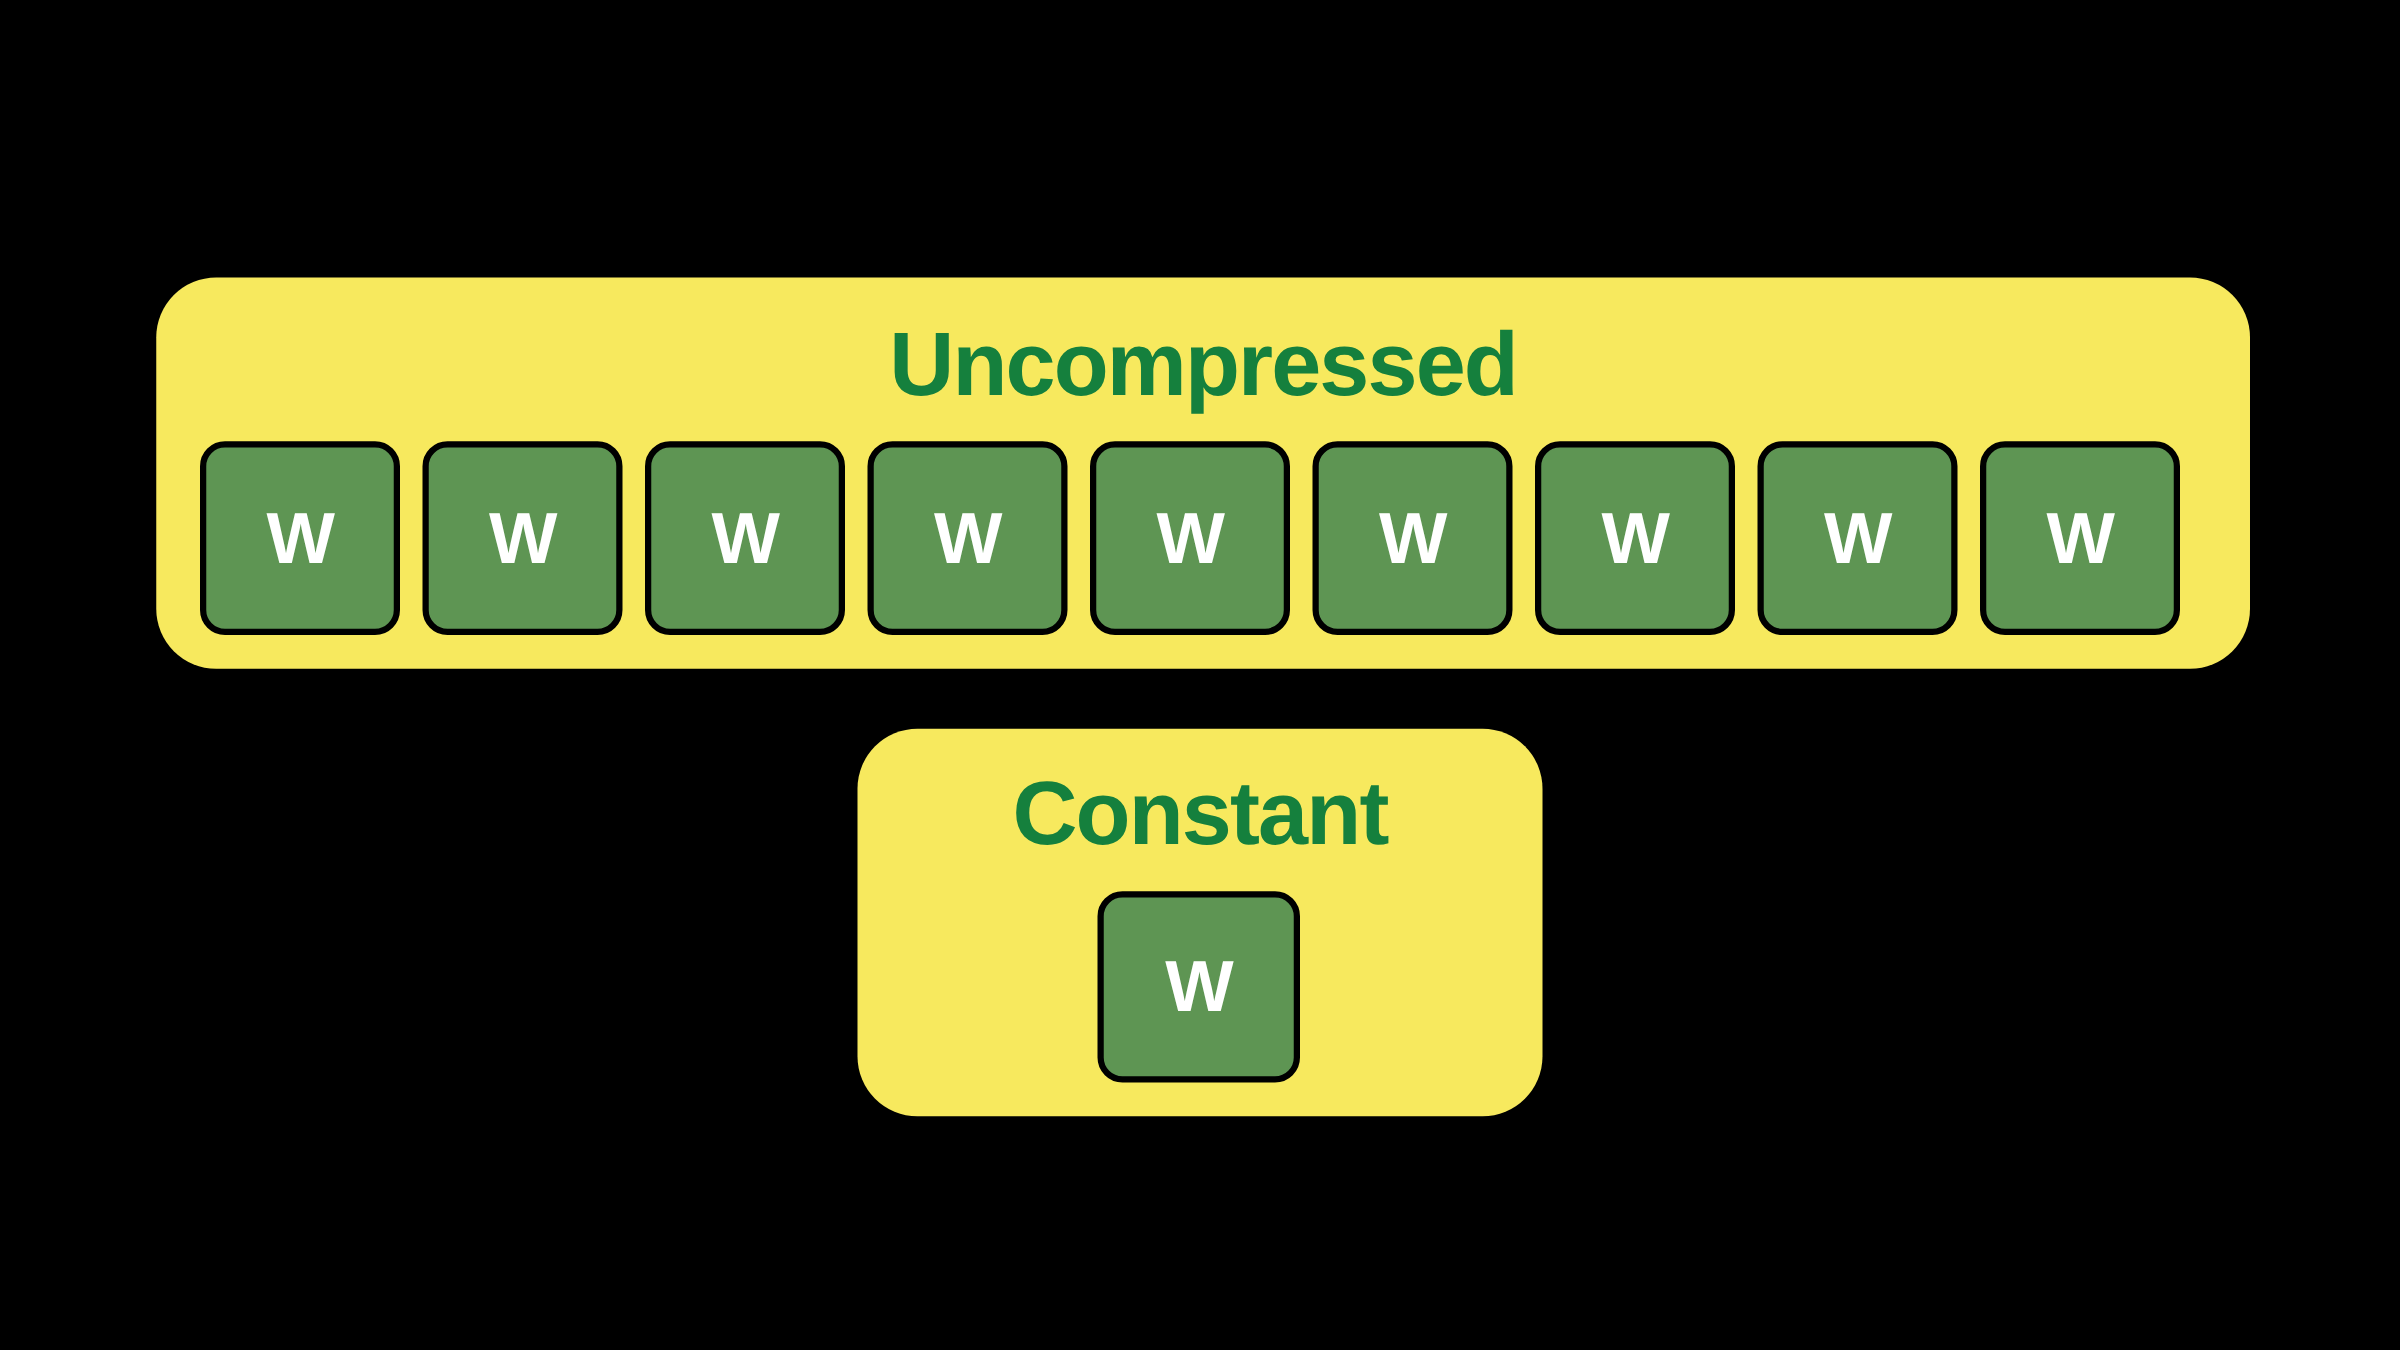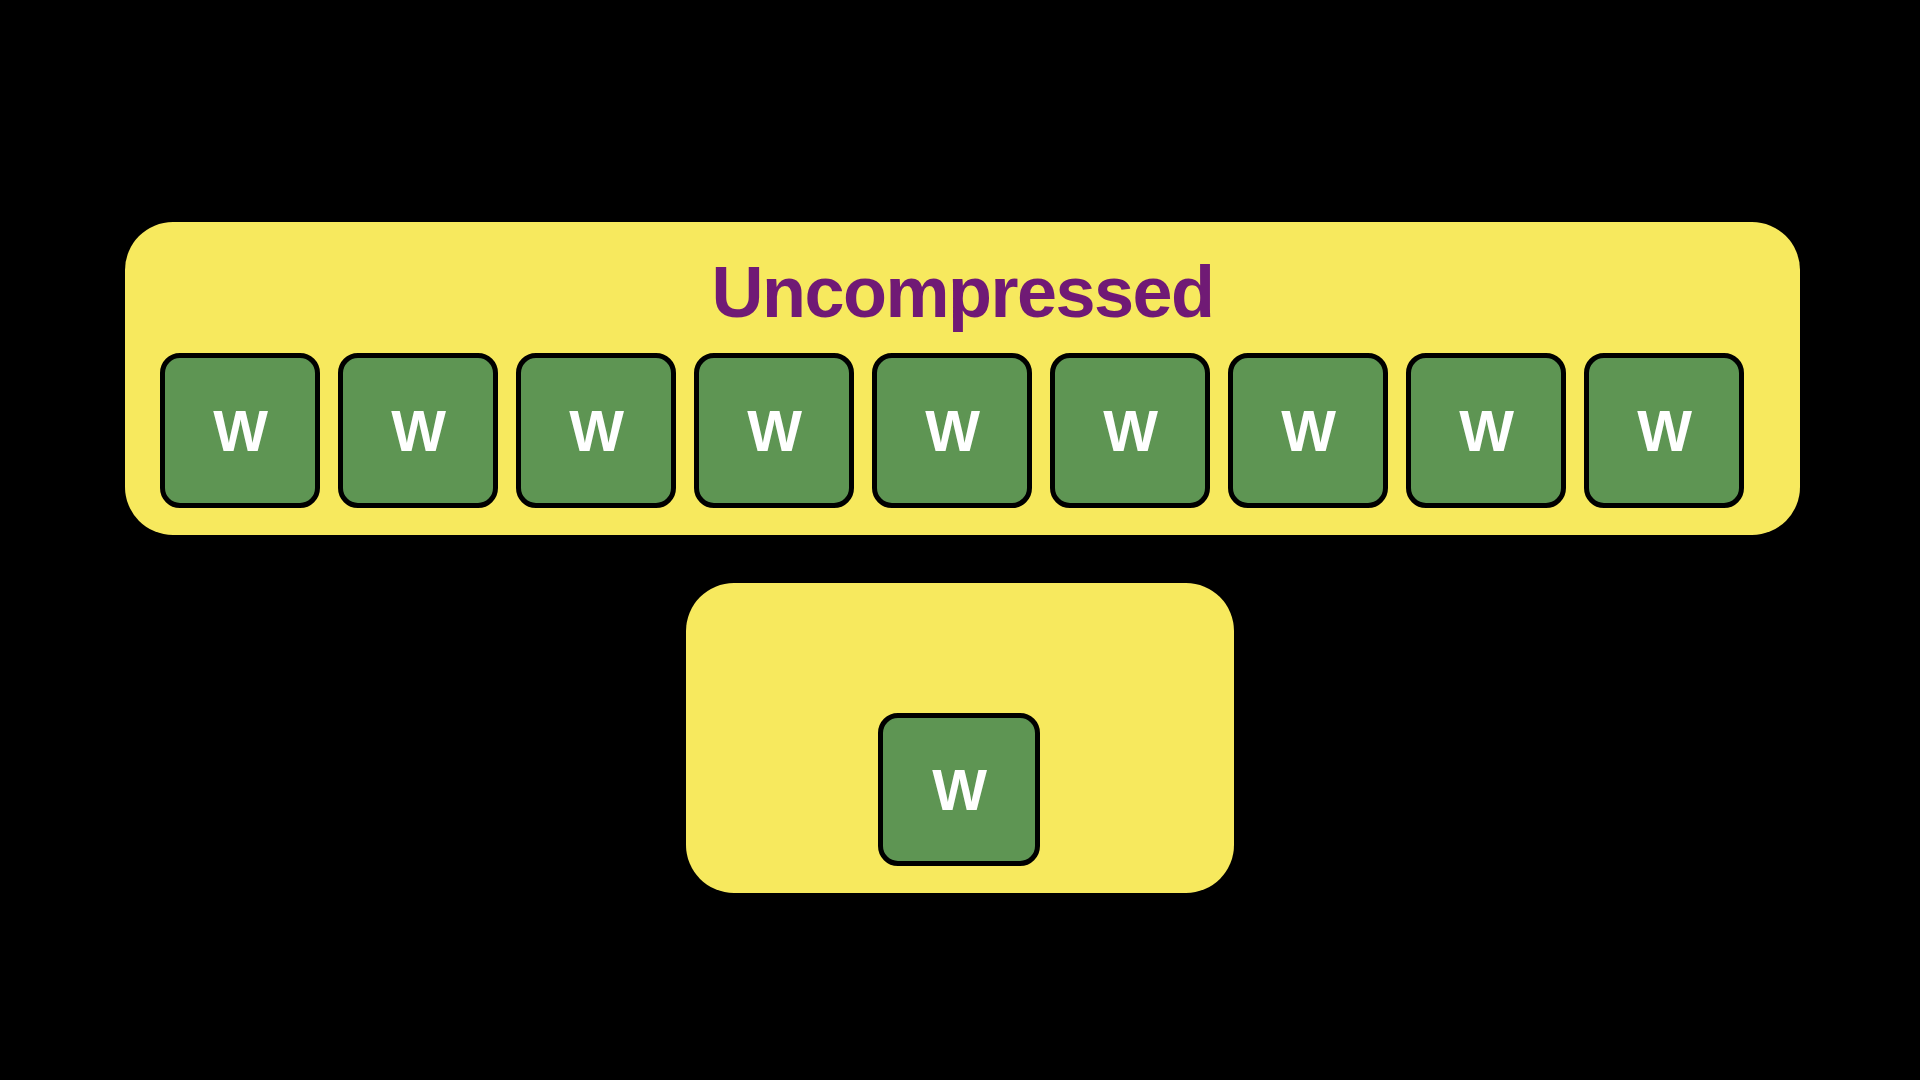--- a/index.html
+++ b/index.html
@@ -30,21 +30,21 @@
     background: #F7E95E;
     border-radius: 48px;
     box-sizing: border-box;
   }
 
   .panel-title {
     position: absolute;
     left: 0;
     right: 0;
     text-align: center;
-    color: #701a75;
+    color: #15803d;
     font-family: "Liberation Sans", sans-serif;
     font-weight: bold;
     font-size: 72px;
     line-height: 72px;
     letter-spacing: -1.5px;
     white-space: nowrap;
   }
 
   
   .cell-row {
@@ -129,20 +129,21 @@
       <div class="cell">W</div>
       <div class="cell">W</div>
       <div class="cell">W</div>
       <div class="cell">W</div>
       <div class="cell">W</div>
     </div>
   </div>
 
   <div class="panel" id="panel-constant">
 
+    <div class="panel-title">Constant</div>
 
     <div class="cell-row">
 
       <div class="cell">W</div>
     </div>
   </div>
 
 </div>
 
 </body></html>

